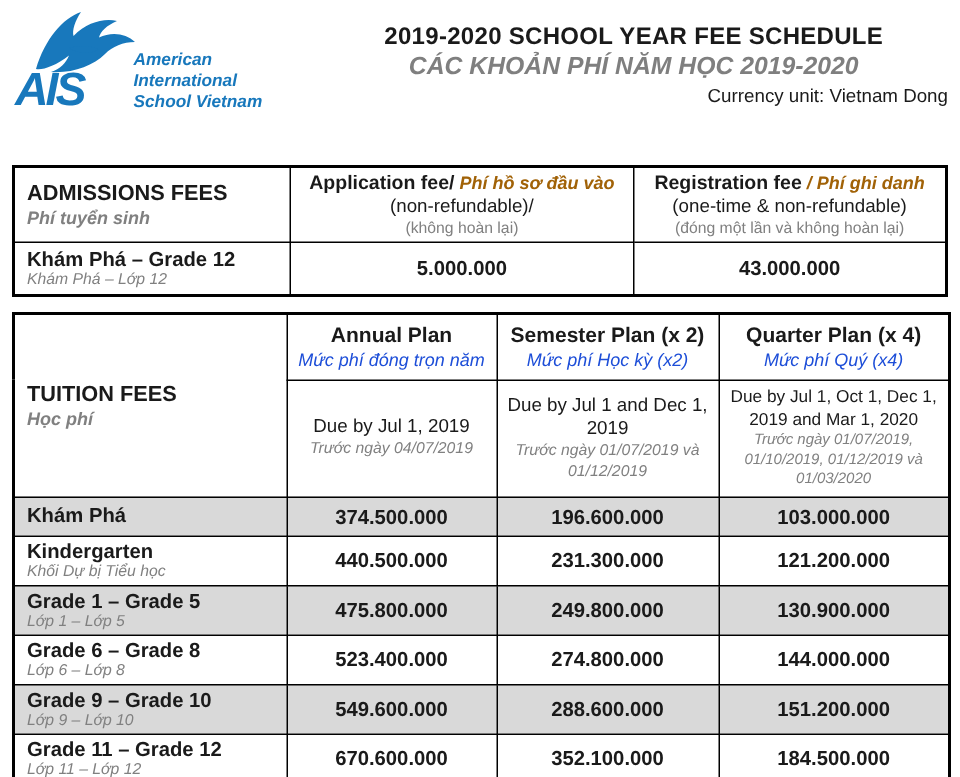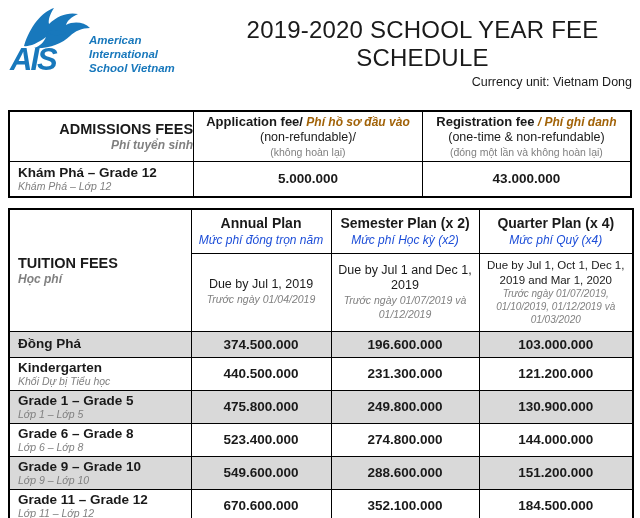--- a/index.html
+++ b/index.html
@@ -9,34 +9,34 @@
 
   
   .header { display:flex; height:100px; margin-bottom:4px; }
   .logo { position:relative; width:205px; height:78px; flex:0 0 auto; }
   .logo svg { position:absolute; left:2px; top:0; }
   .logo .ais-text { position:absolute; left:2px; top:36px; font-size:31px; font-weight:bold;
                     font-style:italic; letter-spacing:-2px; }
   .logo .logo-name { position:absolute; left:81px; top:28px; font-size:11.5px; font-weight:bold;
                      font-style:italic; line-height:1.2; }
   .titleblock { flex:1; padding-top:10px; text-align:center; }
-  .doc-title { font-size:24px; font-weight:normal; letter-spacing:0.2px; }
+  .doc-title { font-size:16px; font-weight:bold; letter-spacing:0.2px; }
   .doc-subtitle { font-size:16.5px; font-weight:bold; font-style:italic; color:#7f7f7f; margin-top:1px; }
   .currency-en { font-size:12.5px; text-align:right; margin-top:3px; }
   .currency-vi { font-size:11.5px; font-style:italic; color:#7f7f7f; text-align:right; }
 
   
   table { border-collapse:collapse; table-layout:fixed; width:624px; }
   table, th, td { border:1px solid #000; }
   table { border-width:2px; }
   th, td { vertical-align:middle; }
 
   
   .adm { margin-bottom:10px; }
-  .adm .c0 { width:184px;text-align:right; } .adm .c1 { width:228px; } .adm .c2 { width:208px; }
+  .adm .c0 { width:184px; } .adm .c1 { width:228px; } .adm .c2 { width:208px; }
   .adm .hrow { height:50px; }
   .adm .drow { height:36px; }
   .section-cell { text-align:left; padding-left:8px; }
   .section-title { font-size:14.5px; font-weight:bold; }
   .section-sub { font-size:12px; font-weight:bold; font-style:italic; color:#808080; margin-top:1px; }
   .feehead { text-align:center; line-height:1.25; }
   .feehead .l1 { font-size:13px; }
   .feehead .l1 .en { font-weight:bold; }
   .feehead .l1 .vi { font-weight:bold; font-style:italic; color:#a16207; font-size:12px; }
   .feehead .l2 { font-size:12.5px; font-weight:normal; }
@@ -77,20 +77,21 @@
       </svg>
       <div class="ais-text">AIS</div>
       <div class="logo-name">
         <div>American</div>
         <div>International</div>
         <div>School Vietnam</div>
       </div>
     </div>
     <div class="titleblock">
       <div class="doc-title">2019-2020 SCHOOL YEAR FEE SCHEDULE</div>
+      <div class="doc-subtitle">CÁC KHOẢN PHÍ NĂM HỌC 2019-2020</div>
       <div class="currency-en">Currency unit: Vietnam Dong</div>
     </div>
   </div>
 
   <table class="adm">
     <tbody>
         <tr class="hrow">
       <th class="c0 section-cell">
         <div class="section-title">ADMISSIONS FEES</div>
         <div class="section-sub">Phí tuyển sinh</div>
@@ -133,35 +134,35 @@
         <div class="plan-vi">Mức phí Học kỳ (x2)</div>
       </th>
       <th class="c3 planhead">
         <div class="plan-name">Quarter Plan (x 4)</div>
         <div class="plan-vi">Mức phí Quý (x4)</div>
       </th>
     </tr>
     <tr class="durow">
       <td class="duecell">
         <div class="due-en">Due by Jul 1, 2019</div>
-        <div class="due-vi">Trước ngày 01/04/2019</div>
+        <div class="due-vi">Trước ngày 04/07/2019</div>
       </td>
       <td class="duecell">
         <div class="due-en">Due by Jul 1 and Dec 1, 2019</div>
         <div class="due-vi">Trước ngày 01/07/2019 và 01/12/2019</div>
       </td>
       <td class="duecell q">
         <div class="due-en">Due by Jul 1, Oct 1, Dec 1, 2019 and Mar 1, 2020</div>
         <div class="due-vi">Trước ngày 01/07/2019, 01/10/2019, 01/12/2019 và 01/03/2020</div>
       </td>
     </tr>
 
     <tr class="tr-kp shaded">
       <td class="rowlabel">
-        <div class="en">Đồng Phá</div>
+        <div class="en">Khám Phá</div>
       </td>
       <td class="val">374.500.000</td>
       <td class="val">196.600.000</td>
       <td class="val">103.000.000</td>
     </tr>
     <tr class="tr-kg">
       <td class="rowlabel">
         <div class="en">Kindergarten</div>
         <div class="vi">Khối Dự bị Tiểu học</div>
       </td>

